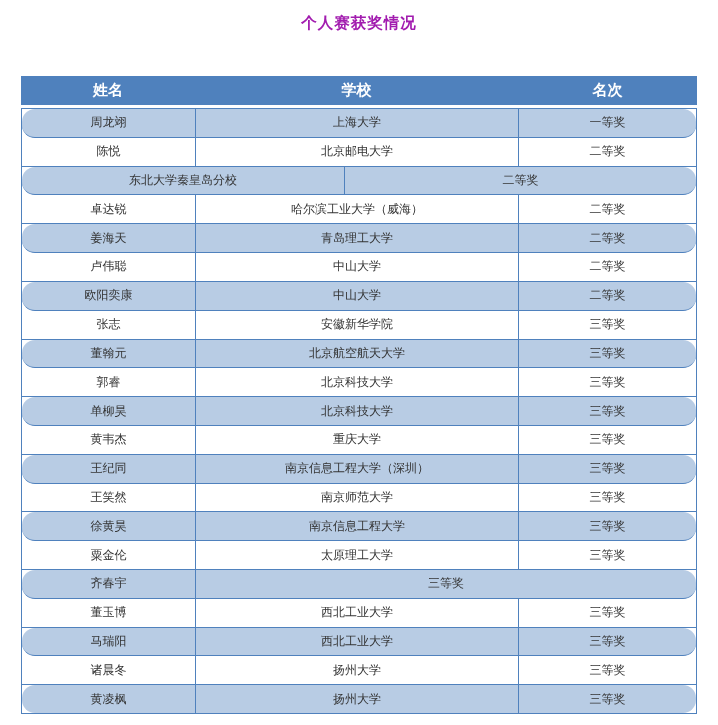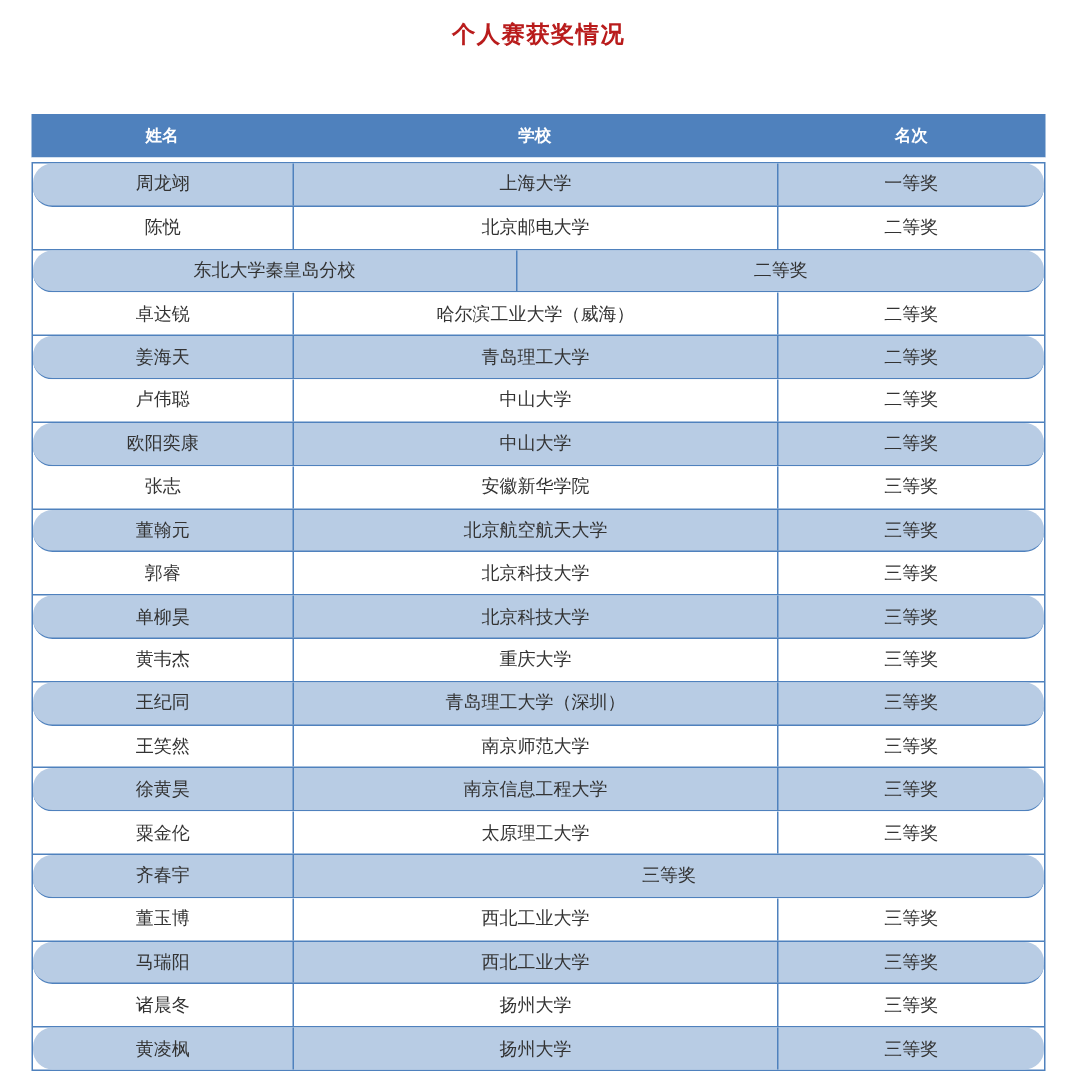--- a/index.html
+++ b/index.html
@@ -18,41 +18,41 @@
     background: #ffffff;
   }
   .doc-title {
     position: absolute;
     top: 13px;
     left: 0;
     width: 718px;
     text-align: center;
     font-size: 15.5px;
     font-weight: bold;
-    color: #b91c1c;
+    color: #a21caf;
     letter-spacing: 1px;
   }
   .award-table {
     position: absolute;
     left: 21px;
     top: 76px;
     width: 676px;
   }
   .table-header {
     display: flex;
     width: 676px;
     height: 29px;
     background: var(--header-bg, #4F81BD);
     color: var(--header-text, #ffffff);
   }
   .table-header .cell {
     display: flex;
     align-items: center;
     justify-content: center;
-    font-size: 11px;
+    font-size: 15px;
     font-weight: bold;
     box-sizing: border-box;
   }
   .header-gap {
     width: 676px;
     height: 3px;
     background: #ffffff;
   }
   .table-body {
     display: flex;
@@ -169,21 +169,21 @@
           <div class="cell col-school">北京科技大学</div>
           <div class="cell col-award">三等奖</div>
         </div>
         <div class="row">
           <div class="cell col-name">黄韦杰</div>
           <div class="cell col-school">重庆大学</div>
           <div class="cell col-award">三等奖</div>
         </div>
         <div class="row alt">
           <div class="cell col-name">王纪同</div>
-          <div class="cell col-school">青岛理工大学（深圳）</div>
+          <div class="cell col-school">南京信息工程大学（深圳）</div>
           <div class="cell col-award">三等奖</div>
         </div>
         <div class="row">
           <div class="cell col-name">王笑然</div>
           <div class="cell col-school">南京师范大学</div>
           <div class="cell col-award">三等奖</div>
         </div>
         <div class="row alt">
           <div class="cell col-name">徐黄昊</div>
           <div class="cell col-school">南京信息工程大学</div>

